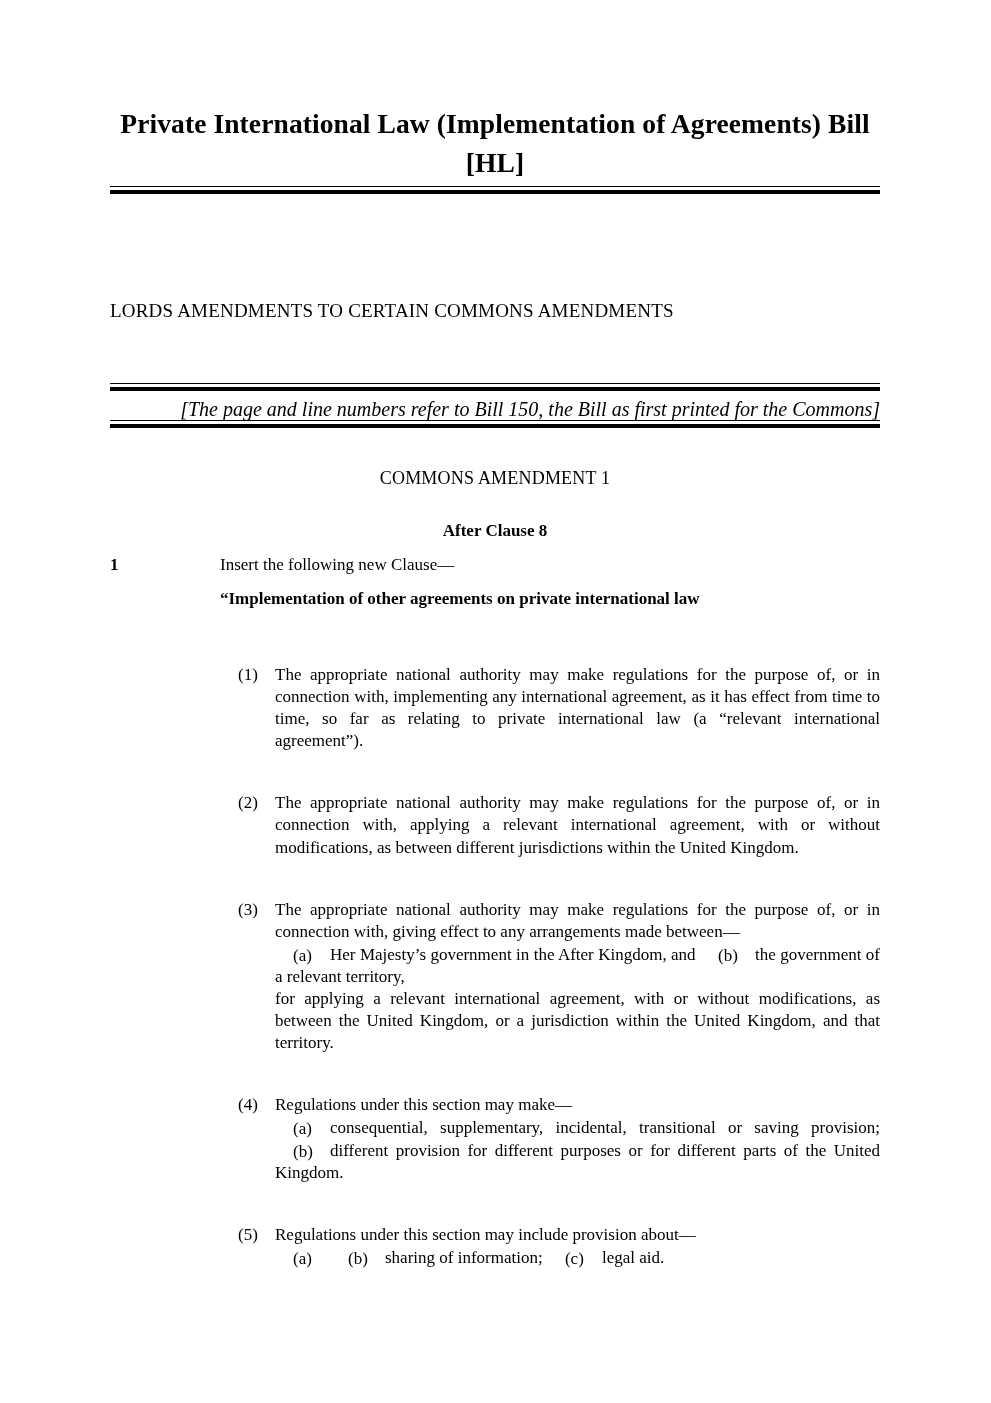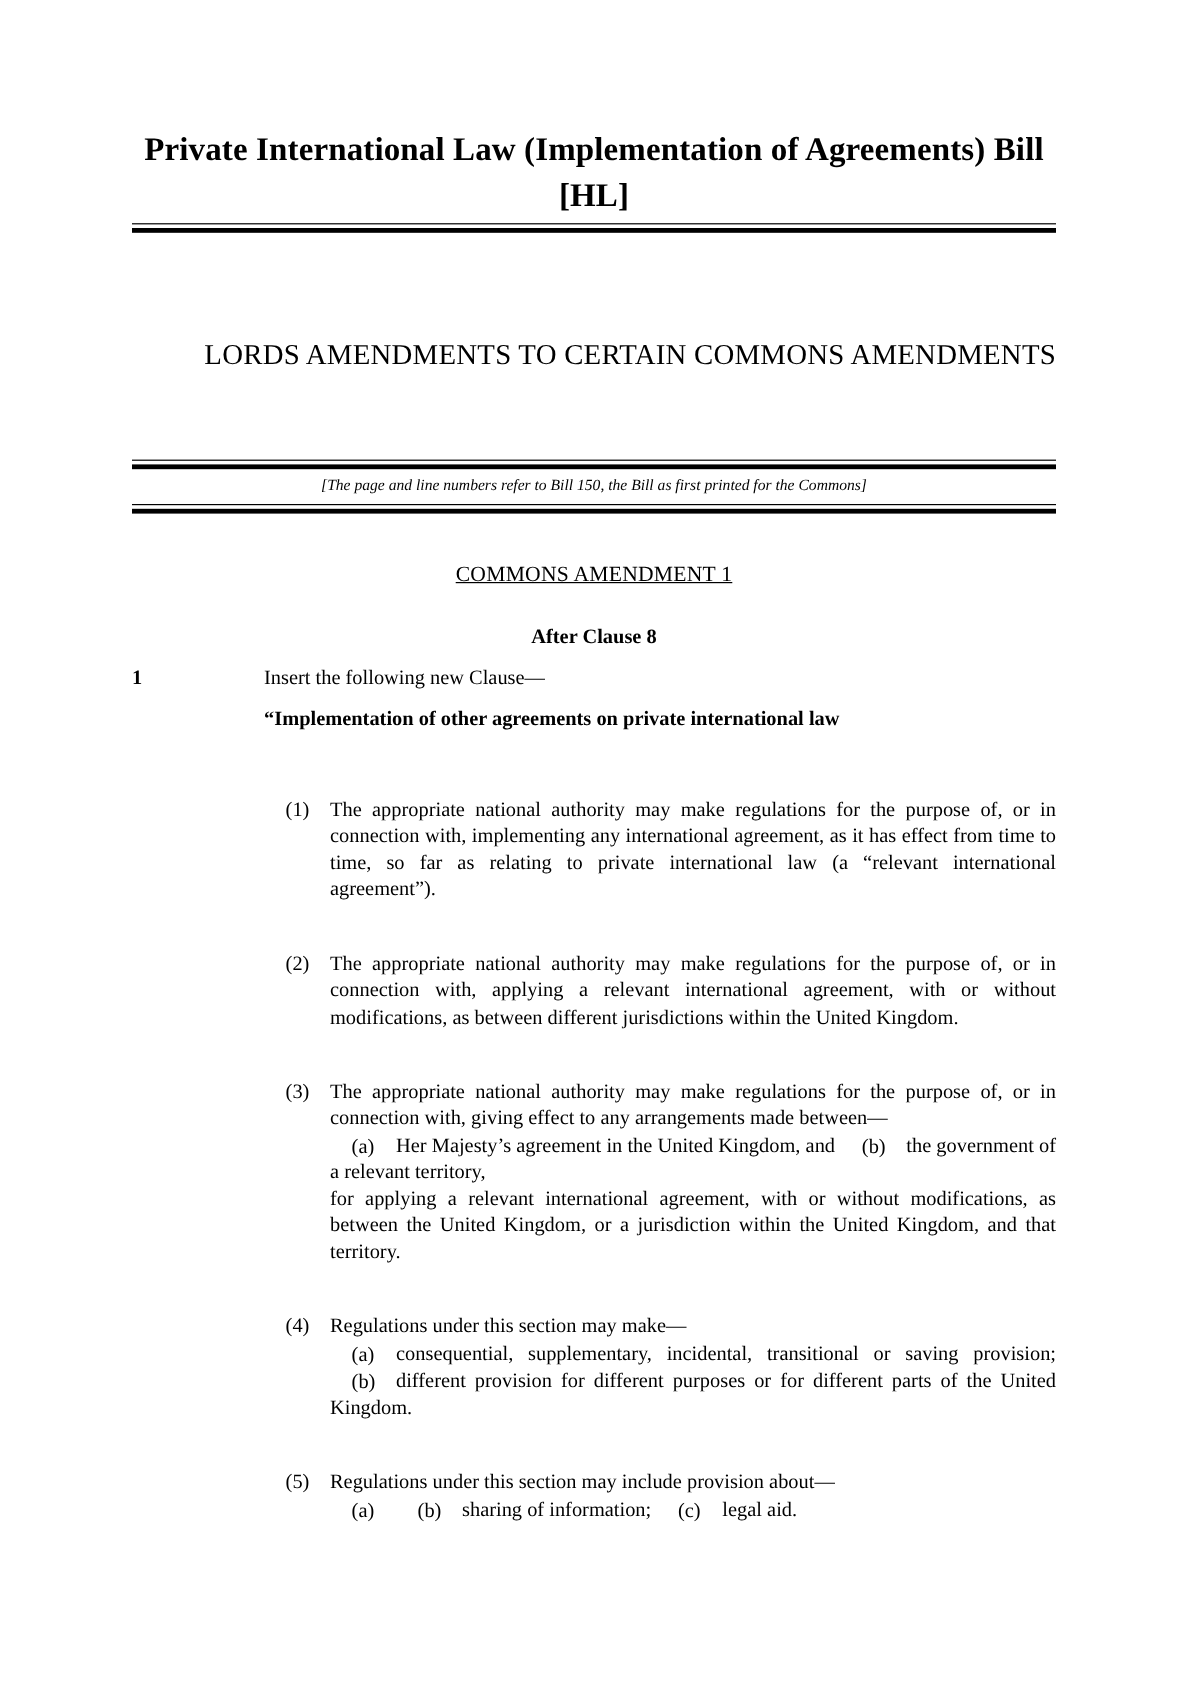--- a/index.html
+++ b/index.html
@@ -43,45 +43,44 @@
     border-top: 1.5px solid #000;
     border-bottom: 4px solid #000;
     height: 2.5px;
     box-sizing: content-box;
   }
 
   .rule-top { top: 186px; }
 
   
   .section-head {
-    top: 281px;
-    text-align: right;
-    font-size: 24px;
+    top: 299px;
+    text-align: left;
+    font-size: 19px;
     line-height: 1.3;
     letter-spacing: 0.2px;
   }
 
   
   .rule-note-top { top: 383px; }
   .note-text {
     top: 396px;
-    text-align: center;
-    font-size: 13px;
+    text-align: right;
+    font-size: 20px;
     font-style: italic;
     line-height: 1.3;
   }
   .rule-note-bottom { top: 420px; }
 
   
   .amendment-label {
     top: 468px;
     text-align: center;
     font-size: 18px;
     letter-spacing: 0.2px;
-    text-decoration: underline;
   }
 
   
   .clause-head {
     top: 521px;
     text-align: center;
     font-size: 17px;
     font-weight: bold;
   }
 
@@ -218,21 +217,21 @@
       <span class="marker">(2)</span>
       <span class="body">The appropriate national authority may make regulations for the purpose of, or in connection with, applying a relevant international agreement, with or without modifications, as between different jurisdictions within the United Kingdom.</span>
     </div>
 
     <div class="sub">
       <span class="marker">(3)</span>
       <span class="body">The appropriate national authority may make regulations for the purpose of, or in connection with, giving effect to any arrangements made between—</span>
       <span class="letters">
         <span class="letter-item nojust">
           <span class="marker">(a)</span>
-          <span>Her Majesty’s agreement in the United Kingdom, and</span>
+          <span>Her Majesty’s government in the After Kingdom, and</span>
         </span>
         <span class="letter-item nojust">
           <span class="marker">(b)</span>
           <span>the government of a relevant territory,</span>
         </span>
       </span>
       <span class="cont">for applying a relevant international agreement, with or without modifications, as between the United Kingdom, or a jurisdiction within the United Kingdom, and that territory.</span>
     </div>
 
     <div class="sub">

